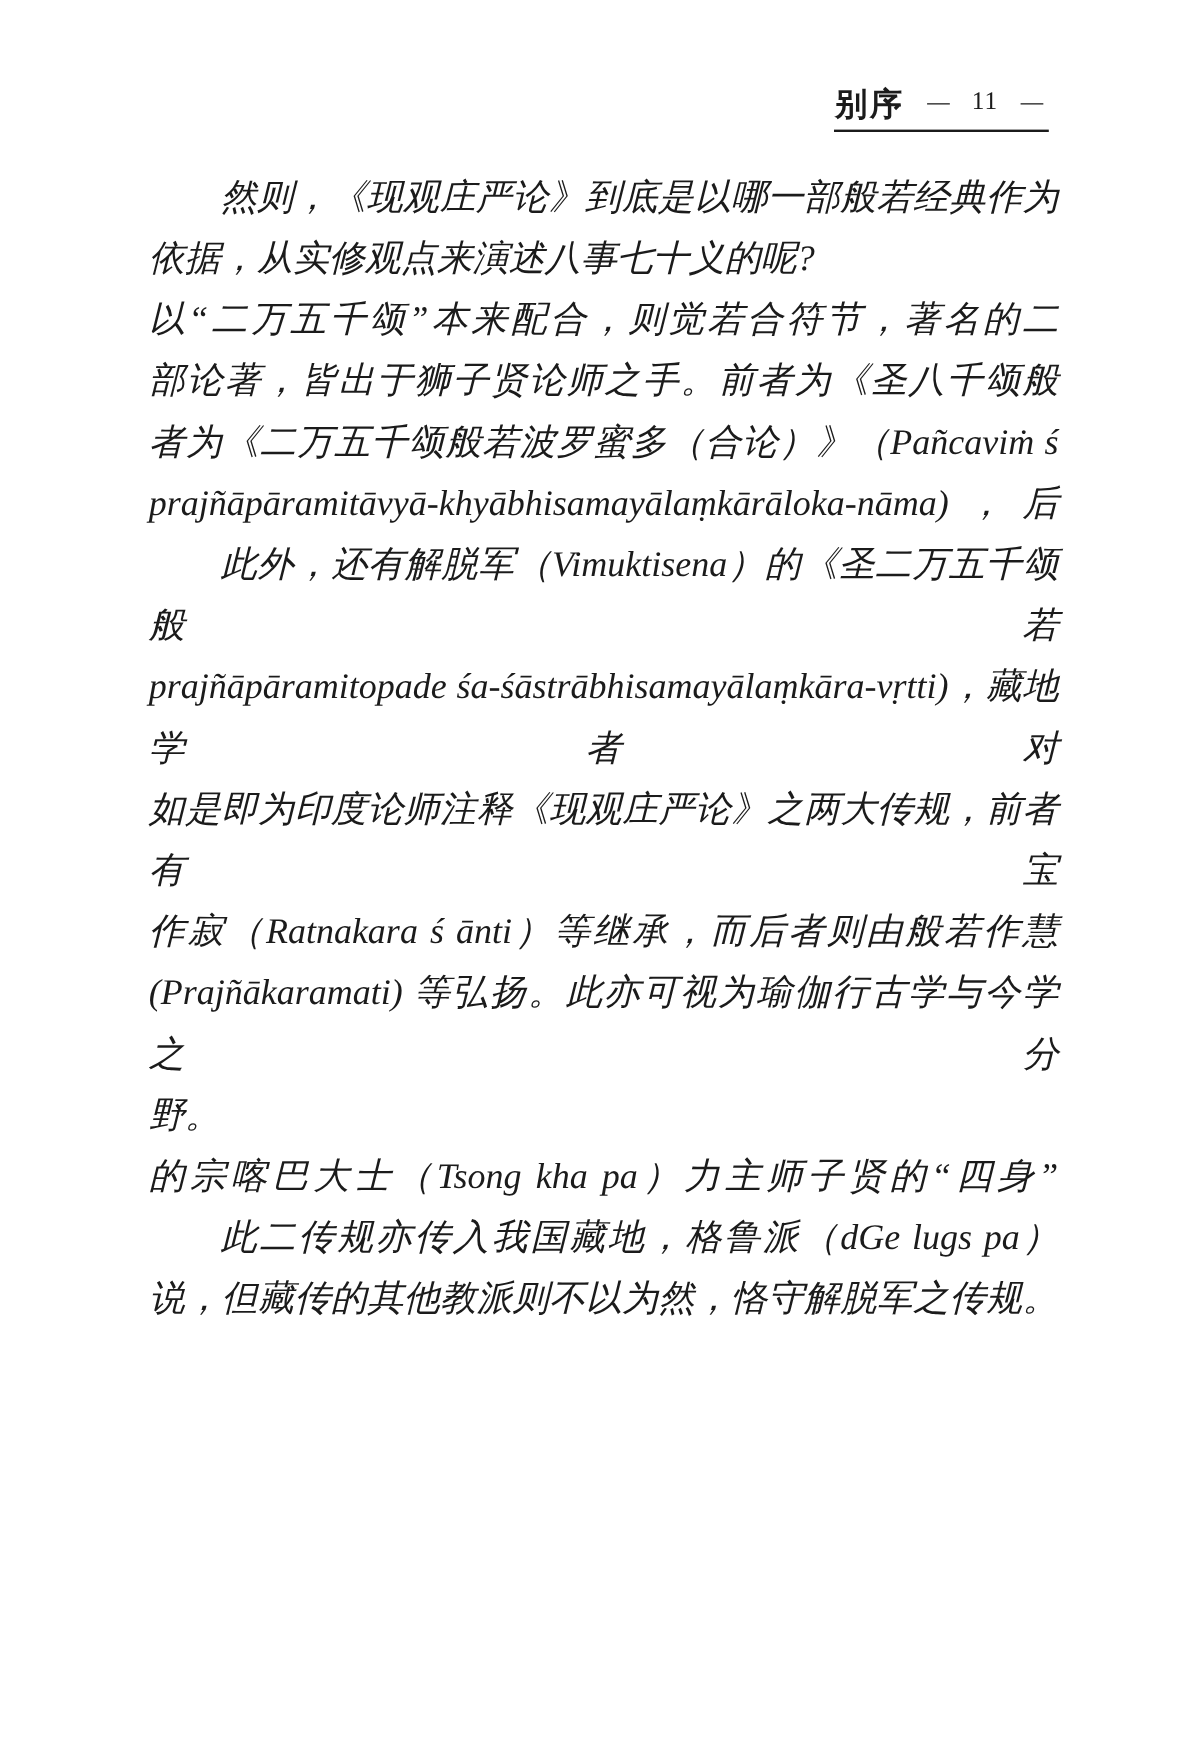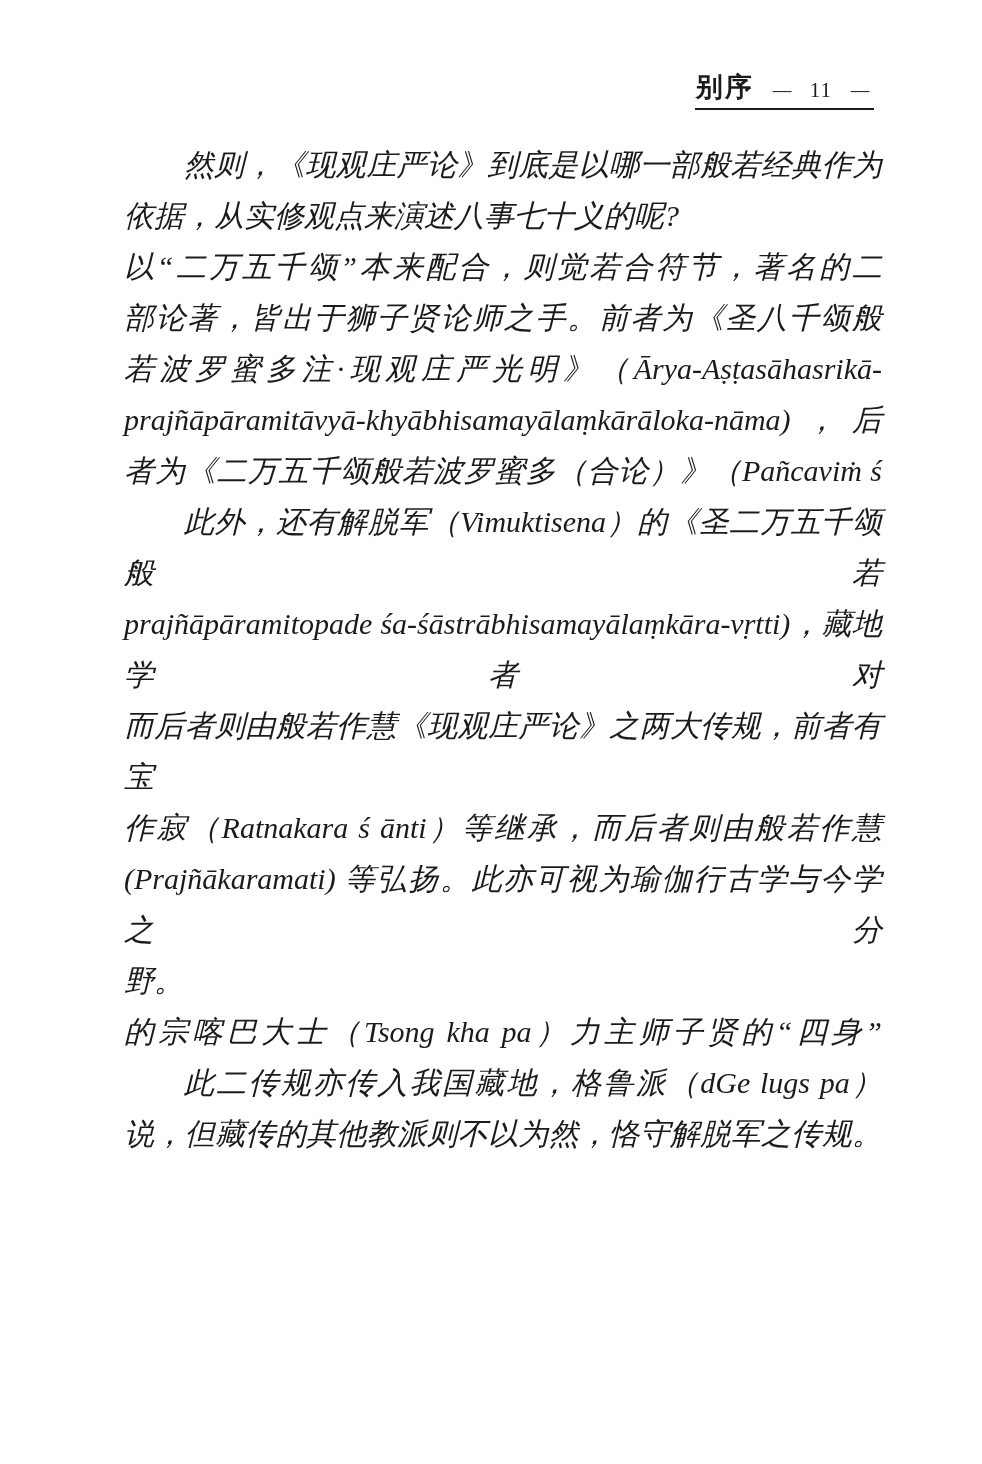--- a/index.html
+++ b/index.html
@@ -18,21 +18,21 @@
     color: #1b1b1b;
   }
   
   .page-header {
     position: absolute;
     top: 74px;
     right: 108px;
   }
   .header-inner {
     display: inline-flex;
-    align-items: flex-end;
+    align-items: flex-start;
     gap: 17px;
     padding: 0 3px 7px 1px;
     border-bottom: 2px solid #1b1b1b;
     font-size: 26px;
     line-height: 1;
   }
   .section-title {
     font-weight: bold;
     font-size: 27px;
     letter-spacing: 2px;
@@ -81,28 +81,27 @@
   </div>
 
   <div class="page-body">
       <div class="para">
         <div class="line first">然则，《现观庄严论》到底是以哪一部般若经典作为</div>
         <div class="line last">依据，从实修观点来演述八事七十义的呢?</div>
       </div>
       <div class="para">
         <div class="line">以“二万五千颂”本来配合，则觉若合符节，著名的二</div>
         <div class="line">部论著，皆出于狮子贤论师之手。前者为《圣八千颂般</div>
-        <div class="line">若波罗蜜多注·现观庄严光明》（Ārya-Aṣṭasāhasrikā-</div>
+        <div class="line">者为《二万五千颂般若波罗蜜多（合论）》（Pañcaviṁ ś</div>
         <div class="line">prajñāpāramitāvyā-khyābhisamayālaṃkārāloka-nāma)，后</div>
-        <div class="line">者为《二万五千颂般若波罗蜜多（合论）》（Pañcaviṁ ś</div>
       </div>
       <div class="para">
         <div class="line first">此外，还有解脱军（Vimuktisena）的《圣二万五千颂般若</div>
         <div class="line">prajñāpāramitopade śa-śāstrābhisamayālaṃkāra-vṛtti)，藏地学者对</div>
-        <div class="line">而后者则由般若作慧《现观庄严论》之两大传规，前者有宝</div>
+        <div class="line">如是即为印度论师注释《现观庄严论》之两大传规，前者有宝</div>
         <div class="line">作寂（Ratnakara ś ānti）等继承，而后者则由般若作慧</div>
         <div class="line">(Prajñākaramati) 等弘扬。此亦可视为瑜伽行古学与今学之分</div>
         <div class="line last">野。</div>
       </div>
       <div class="para">
         <div class="line">的宗喀巴大士（Tsong kha pa）力主师子贤的“四身”</div>
         <div class="line first">此二传规亦传入我国藏地，格鲁派（dGe lugs pa）</div>
         <div class="line">说，但藏传的其他教派则不以为然，恪守解脱军之传规。</div>
       </div>
     </div>

